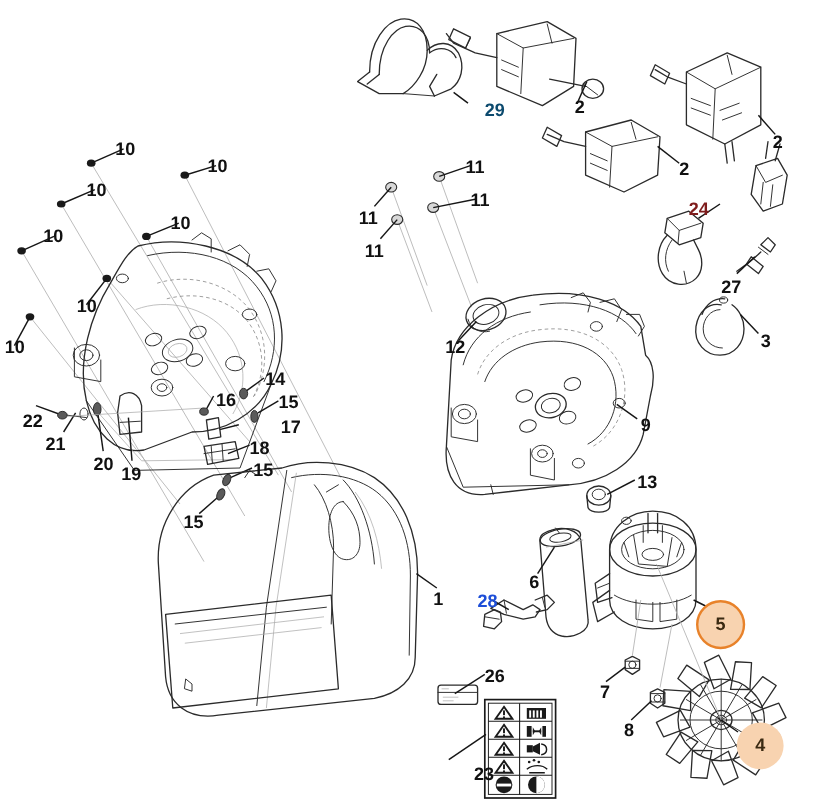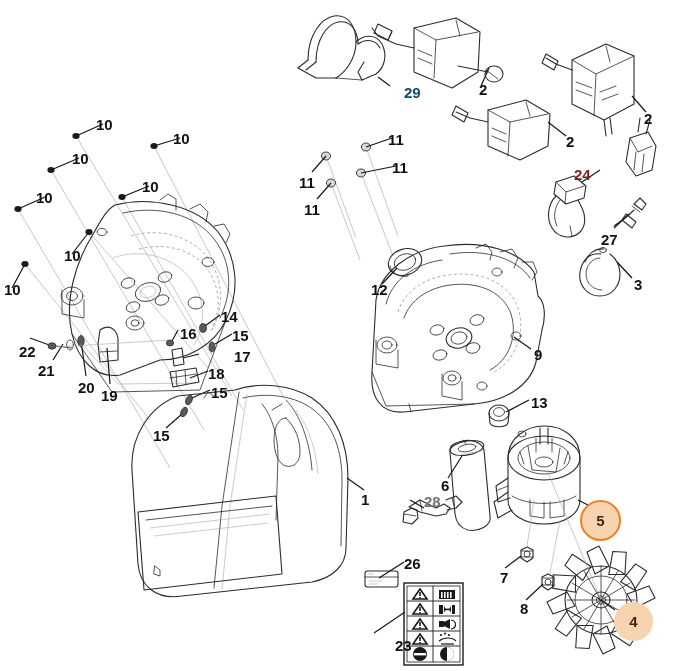--- a/index.html
+++ b/index.html
@@ -620,21 +620,21 @@
   <div class="callout-label" style="left: 180px; top: 326px; color: rgb(17, 17, 17);">16</div>
   <div class="callout-label" style="left: 198px; top: 349px; color: rgb(17, 17, 17); margin-left: 36px;">17</div>
   <div class="callout-label" style="left: 208px; top: 366px; color: rgb(17, 17, 17);">18</div>
   <div class="callout-label" style="left: 101px; top: 388px; color: rgb(17, 17, 17);">19</div>
   <div class="callout-label" style="left: 78px; top: 380px; color: rgb(17, 17, 17);">20</div>
   <div class="callout-label" style="left: 38px; top: 363px; color: rgb(17, 17, 17); text-align: center;">21</div>
   <div class="callout-label" style="left: 19px; top: 344px; color: rgb(17, 17, 17);">22</div>
 
   <div class="callout-label" style="left: 361px; top: 492px; color: rgb(17, 17, 17);">1</div>
   <div class="callout-label" style="left: 441px; top: 478px; color: rgb(17, 17, 17);">6</div>
-  <div class="callout-label" style="left: 424px; top: 494px; color: #737373;">28</div>
+  <div class="callout-label" style="left: 398px; top: 494px; color: #1d4ed8;">28</div>
   <div class="callout-label" style="left: 500px; top: 570px; color: rgb(17, 17, 17);">7</div>
   <div class="callout-label" style="left: 520px; top: 601px; color: rgb(17, 17, 17);">8</div>
   <div class="callout-label" style="left: 404px; top: 556px; color: rgb(17, 17, 17);">26</div>
   <div class="callout-label" style="left: 371px; top: 638px; color: rgb(17, 17, 17); margin-left: 24px;">23</div>
 
   <div class="badge ringed" id="badge-5" style="left: 580px; top: 500px; width: 37px; height: 37px; background: rgb(248, 211, 176); border-color: rgb(232, 130, 42); color: rgb(59, 42, 18);">
     <span>5</span>
   </div>
 
   <div class="badge" id="badge-4" style="left: 614px; top: 602px; width: 39px; height: 39px; background: rgb(248, 211, 176); color: rgb(59, 42, 18);">

